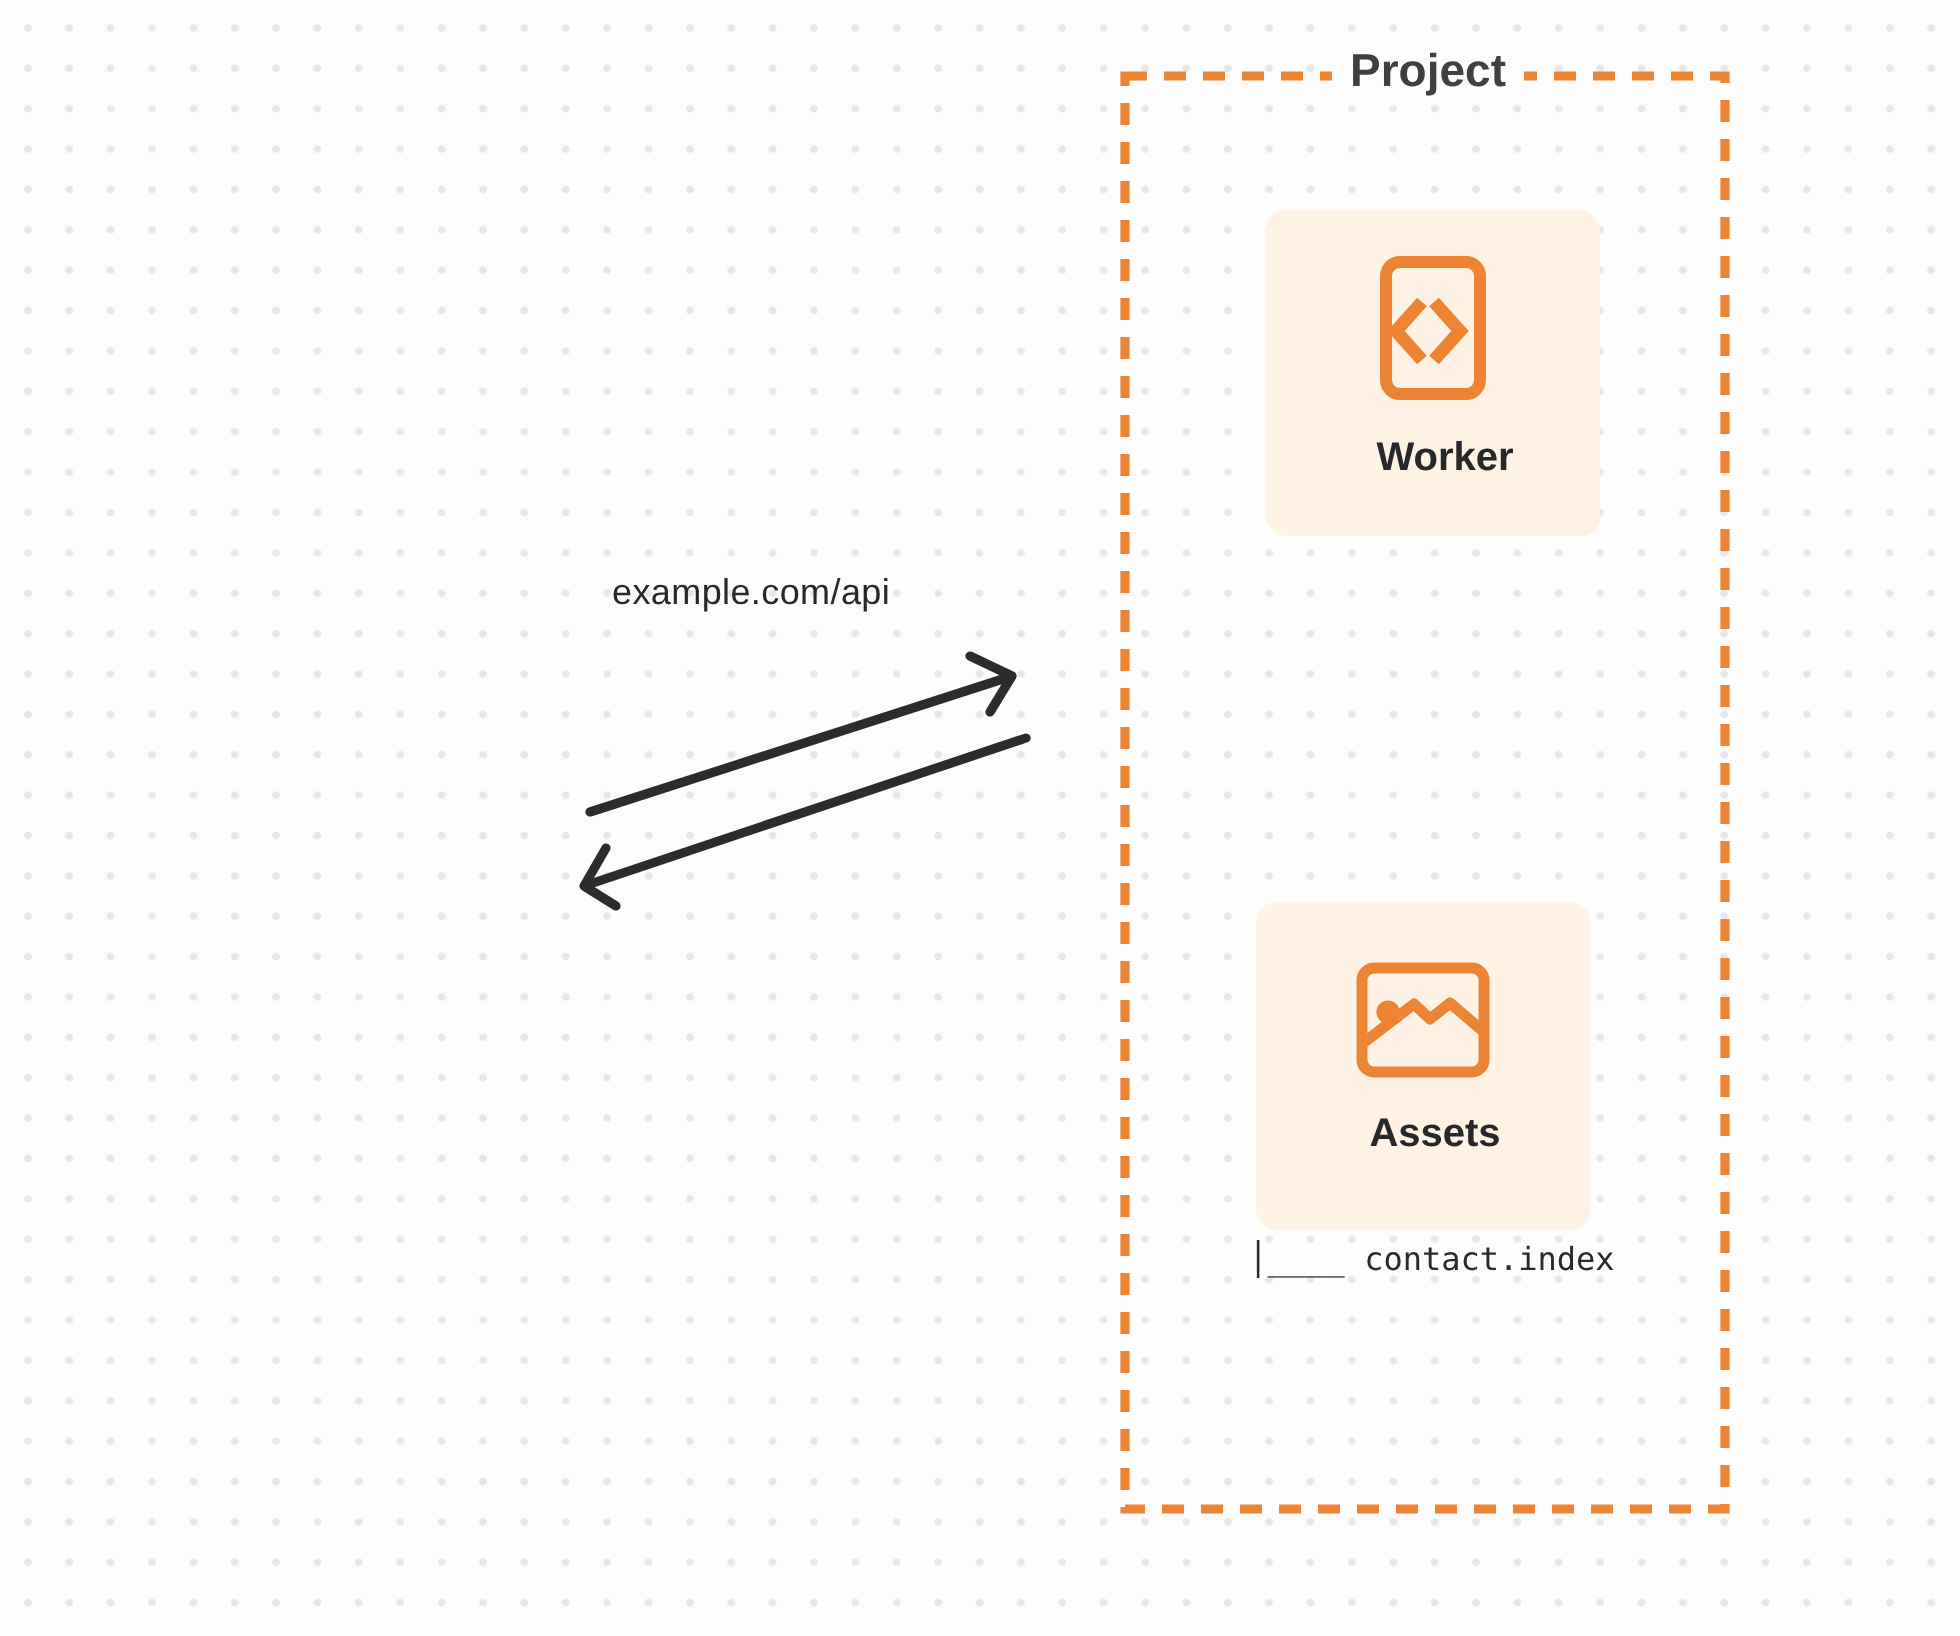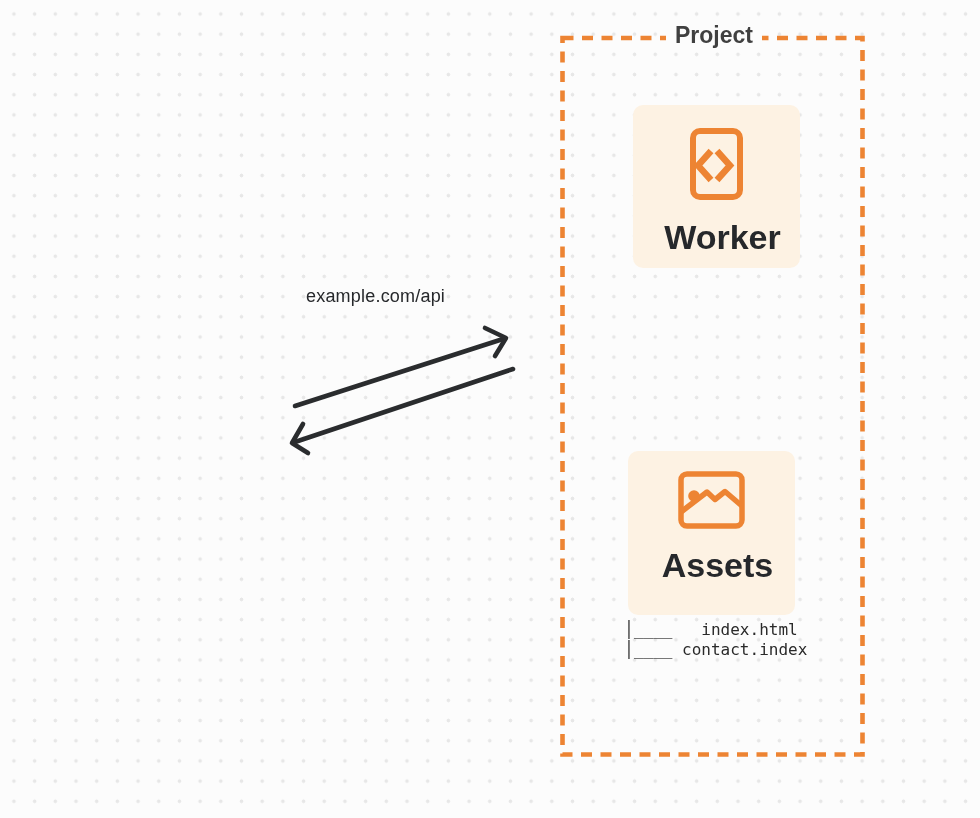--- a/index.html
+++ b/index.html
@@ -26,24 +26,24 @@
   .project-label{
     position:absolute;left:714px;top:21px;transform:translateX(-50%);
     font-size:23px;font-weight:bold;color:#404040;
     background:#FCFCFC;padding:0 9px;line-height:29px;z-index:3;white-space:nowrap;
   }
   .panel{
     position:absolute;box-sizing:border-box;
     background:#FDF2E3;border-radius:10px;
     display:flex;flex-direction:column;align-items:center;
   }
-  .panel .panel-label{font-size:34px;font-weight:bold;color:#26282B;margin-left:12px;}
+  .panel .panel-label{font-size:20px;font-weight:bold;color:#26282B;margin-left:12px;}
   .worker-box{left:633px;top:105px;width:167px;height:163px;padding-top:23px;}
   .worker-box .panel-label{margin-top:18px;}
-  .assets-box{left:628px;top:451px;width:167px;height:164px;padding-top:20px;}
+  .assets-box{left:628px;top:451px;width:167px;height:164px;padding-top:30px;}
   .assets-box .panel-label{margin-top:17px;}
   .file-tree{
     position:absolute;left:605px;top:620px;
     font-family:"DejaVu Sans Mono",monospace;
     font-size:16px;line-height:20.3px;color:#2A2A2A;
   }
   .file-tree div{white-space:pre;}
 </style>
 </head>
 <body>
@@ -79,17 +79,16 @@
   <div class="panel assets-box">
     <svg width="67" height="58" viewBox="0 0 67 58">
       <rect x="3" y="3" width="61" height="52" rx="6" fill="none" stroke="#ED8433" stroke-width="5.5"></rect>
       <circle cx="16" cy="25" r="5.8" fill="#ED8433"></circle>
       <path d="M3 41 L29 21 L37 28.5 L47 20.5 L64 35" fill="none" stroke="#ED8433" stroke-width="5.5" stroke-linejoin="round"></path>
     </svg>
     <span class="panel-label">Assets</span>
   </div>
 
   <div class="file-tree">
-    <div>  │____   index.html</div>
     <div>  │____ contact.index</div>
   </div>
 
 </div>
 
 </body></html>

